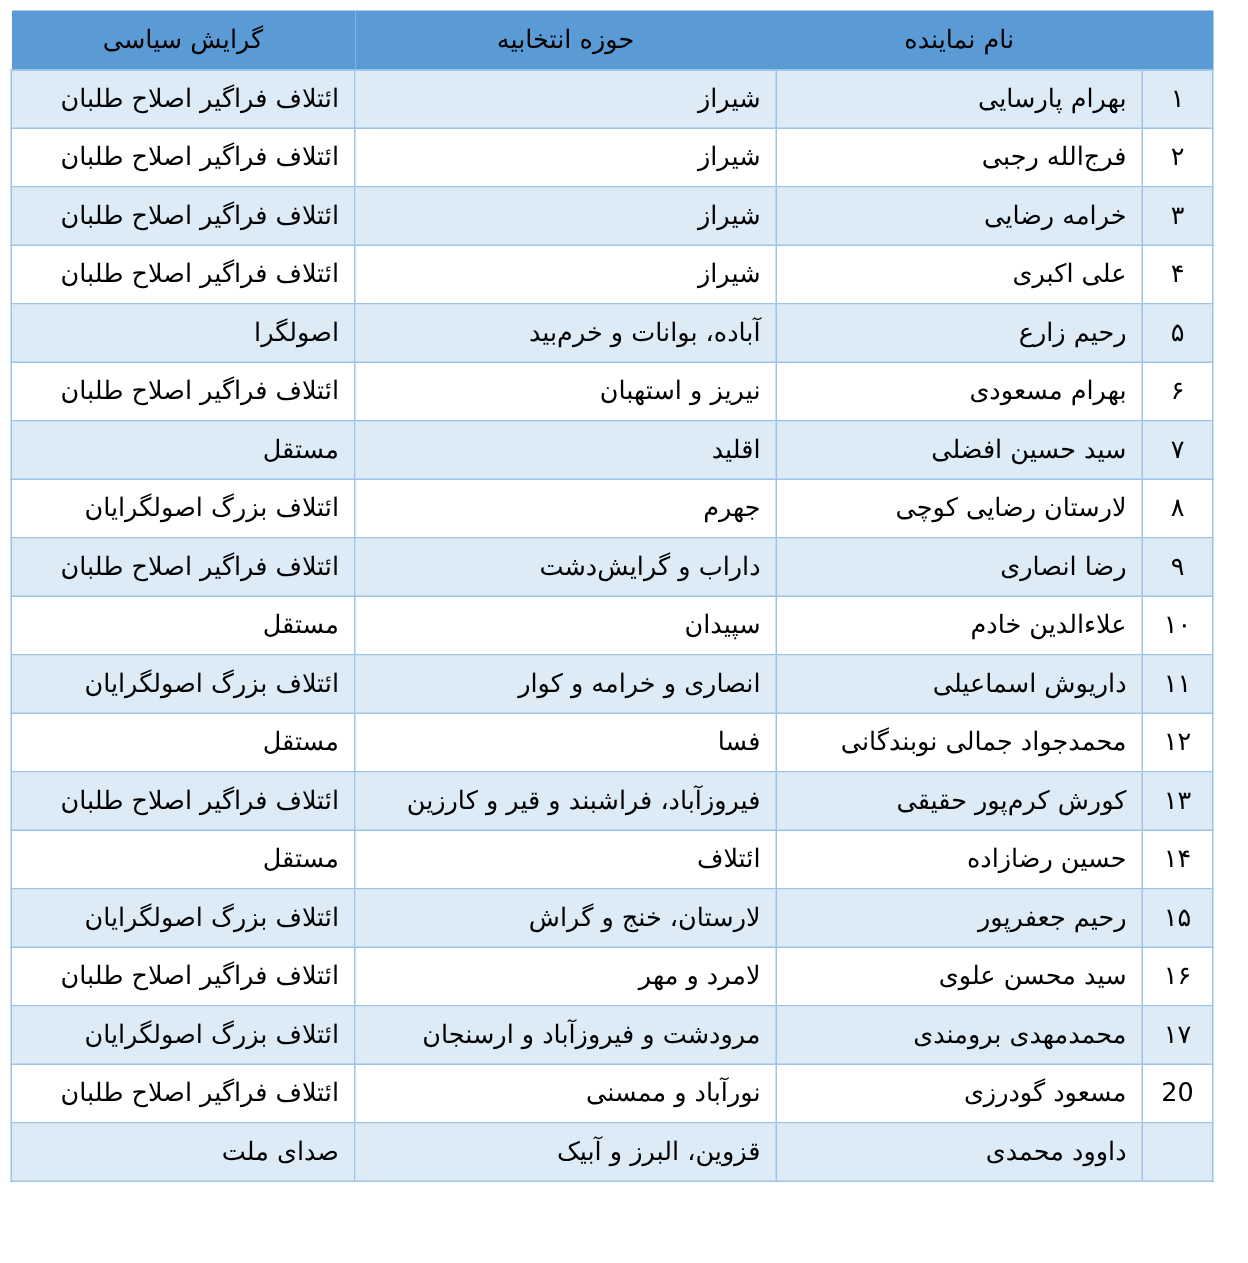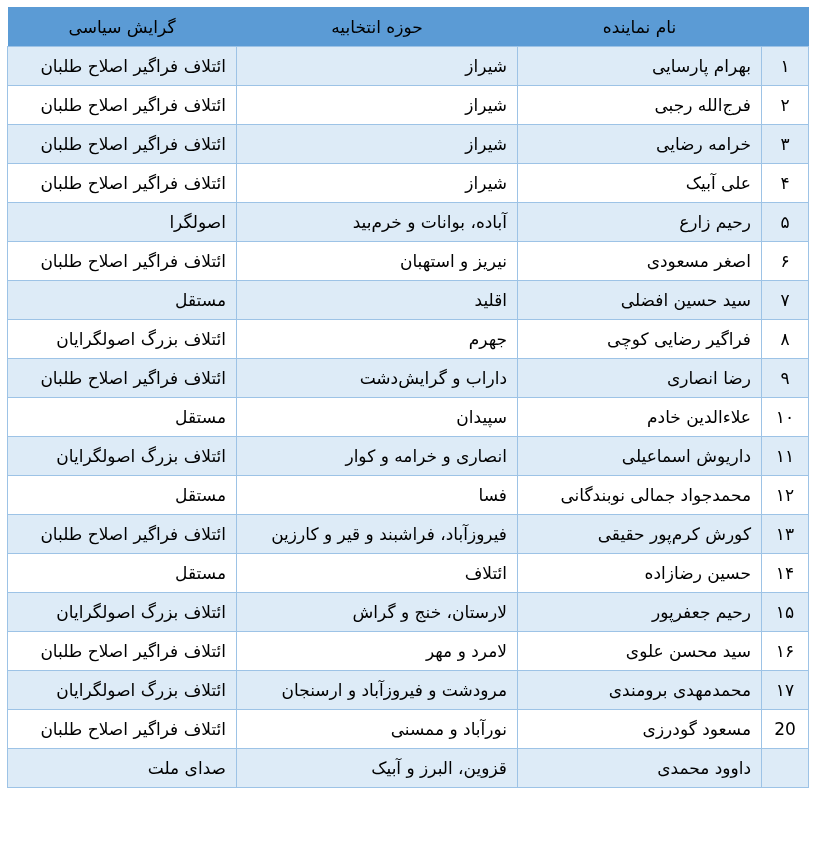--- a/index.html
+++ b/index.html
@@ -89,45 +89,45 @@
         <td>ائتلاف فراگیر اصلاح طلبان</td>
       </tr>
       <tr class="odd">
         <td class="idx">۳</td>
         <td>خرامه رضایی</td>
         <td>شیراز</td>
         <td>ائتلاف فراگیر اصلاح طلبان</td>
       </tr>
       <tr class="even">
         <td class="idx">۴</td>
-        <td>علی آبیک</td>
+        <td>علی اکبری</td>
         <td>شیراز</td>
         <td>ائتلاف فراگیر اصلاح طلبان</td>
       </tr>
       <tr class="odd">
         <td class="idx">۵</td>
         <td>رحیم زارع</td>
         <td>آباده، بوانات و خرم‌بید</td>
         <td>اصولگرا</td>
       </tr>
       <tr class="even">
         <td class="idx">۶</td>
-        <td>اصغر مسعودی</td>
+        <td>بهرام مسعودی</td>
         <td>نیریز و استهبان</td>
         <td>ائتلاف فراگیر اصلاح طلبان</td>
       </tr>
       <tr class="odd">
         <td class="idx">۷</td>
         <td>سید حسین افضلی</td>
         <td>اقلید</td>
         <td>مستقل</td>
       </tr>
       <tr class="even">
         <td class="idx">۸</td>
-        <td>فراگیر رضایی کوچی</td>
+        <td>لارستان رضایی کوچی</td>
         <td>جهرم</td>
         <td>ائتلاف بزرگ اصولگرایان</td>
       </tr>
       <tr class="odd">
         <td class="idx">۹</td>
         <td>رضا انصاری</td>
         <td>داراب و گرایش‌دشت</td>
         <td>ائتلاف فراگیر اصلاح طلبان</td>
       </tr>
       <tr class="even">

